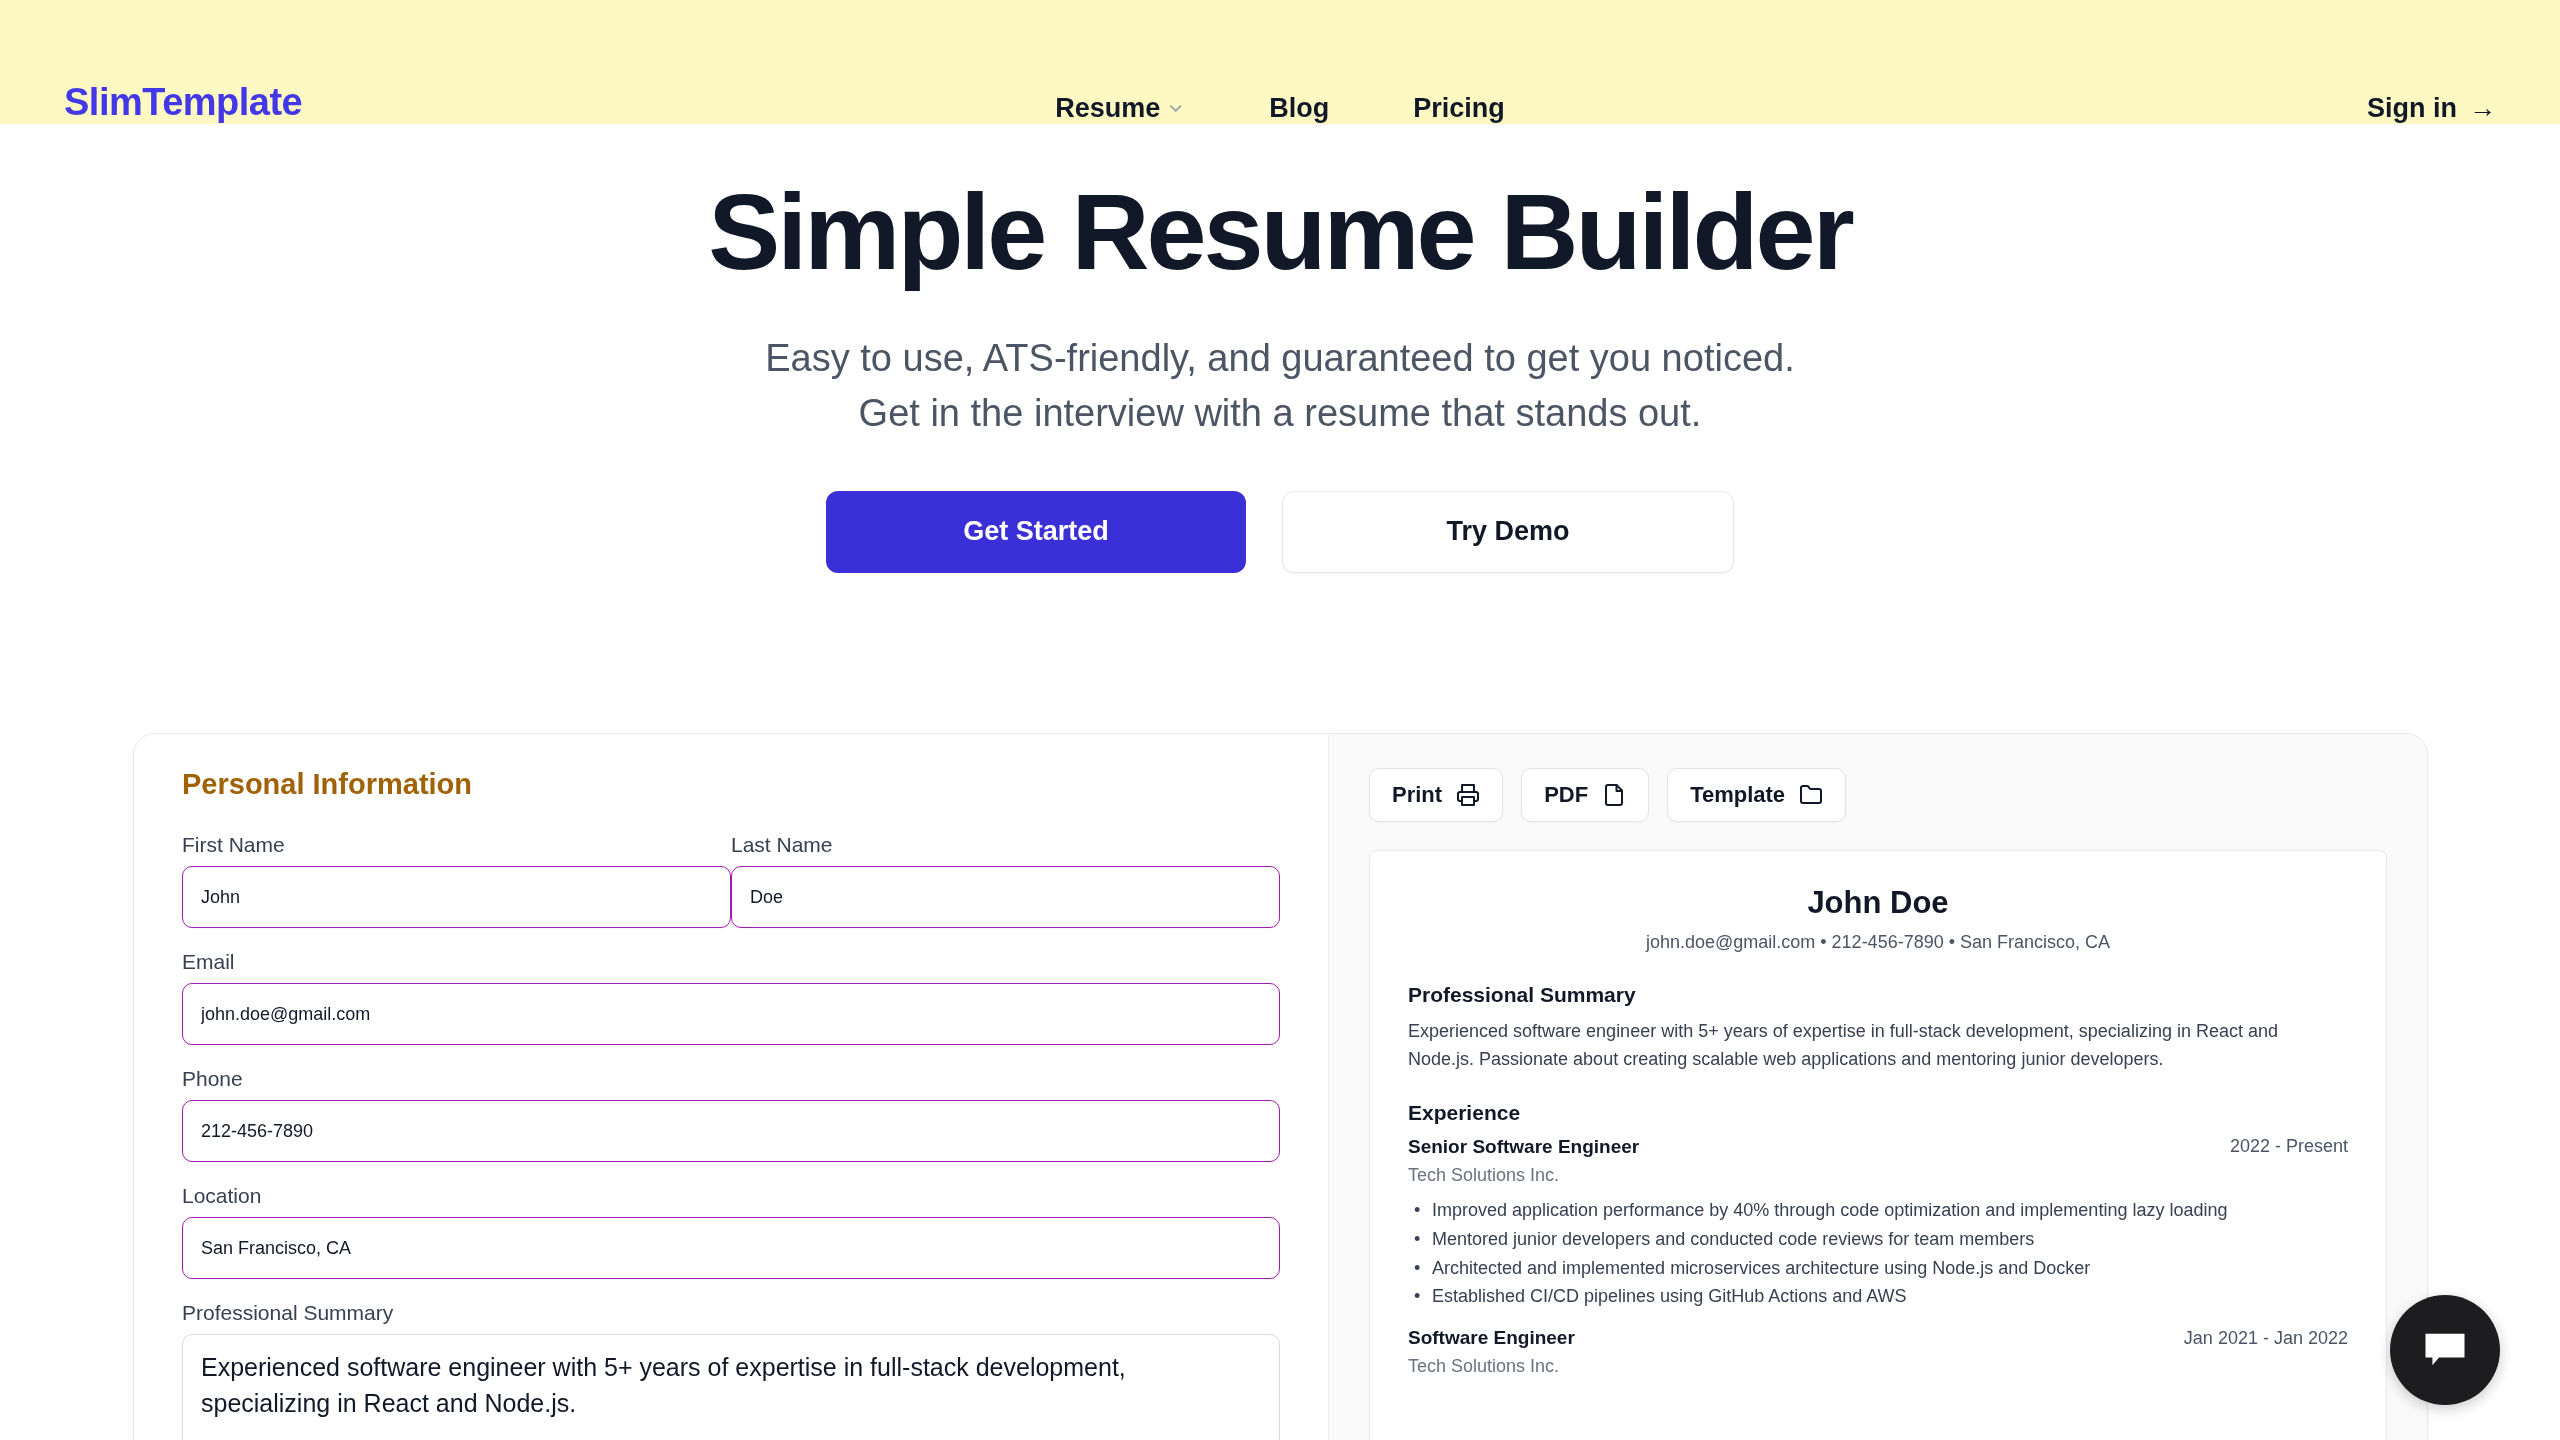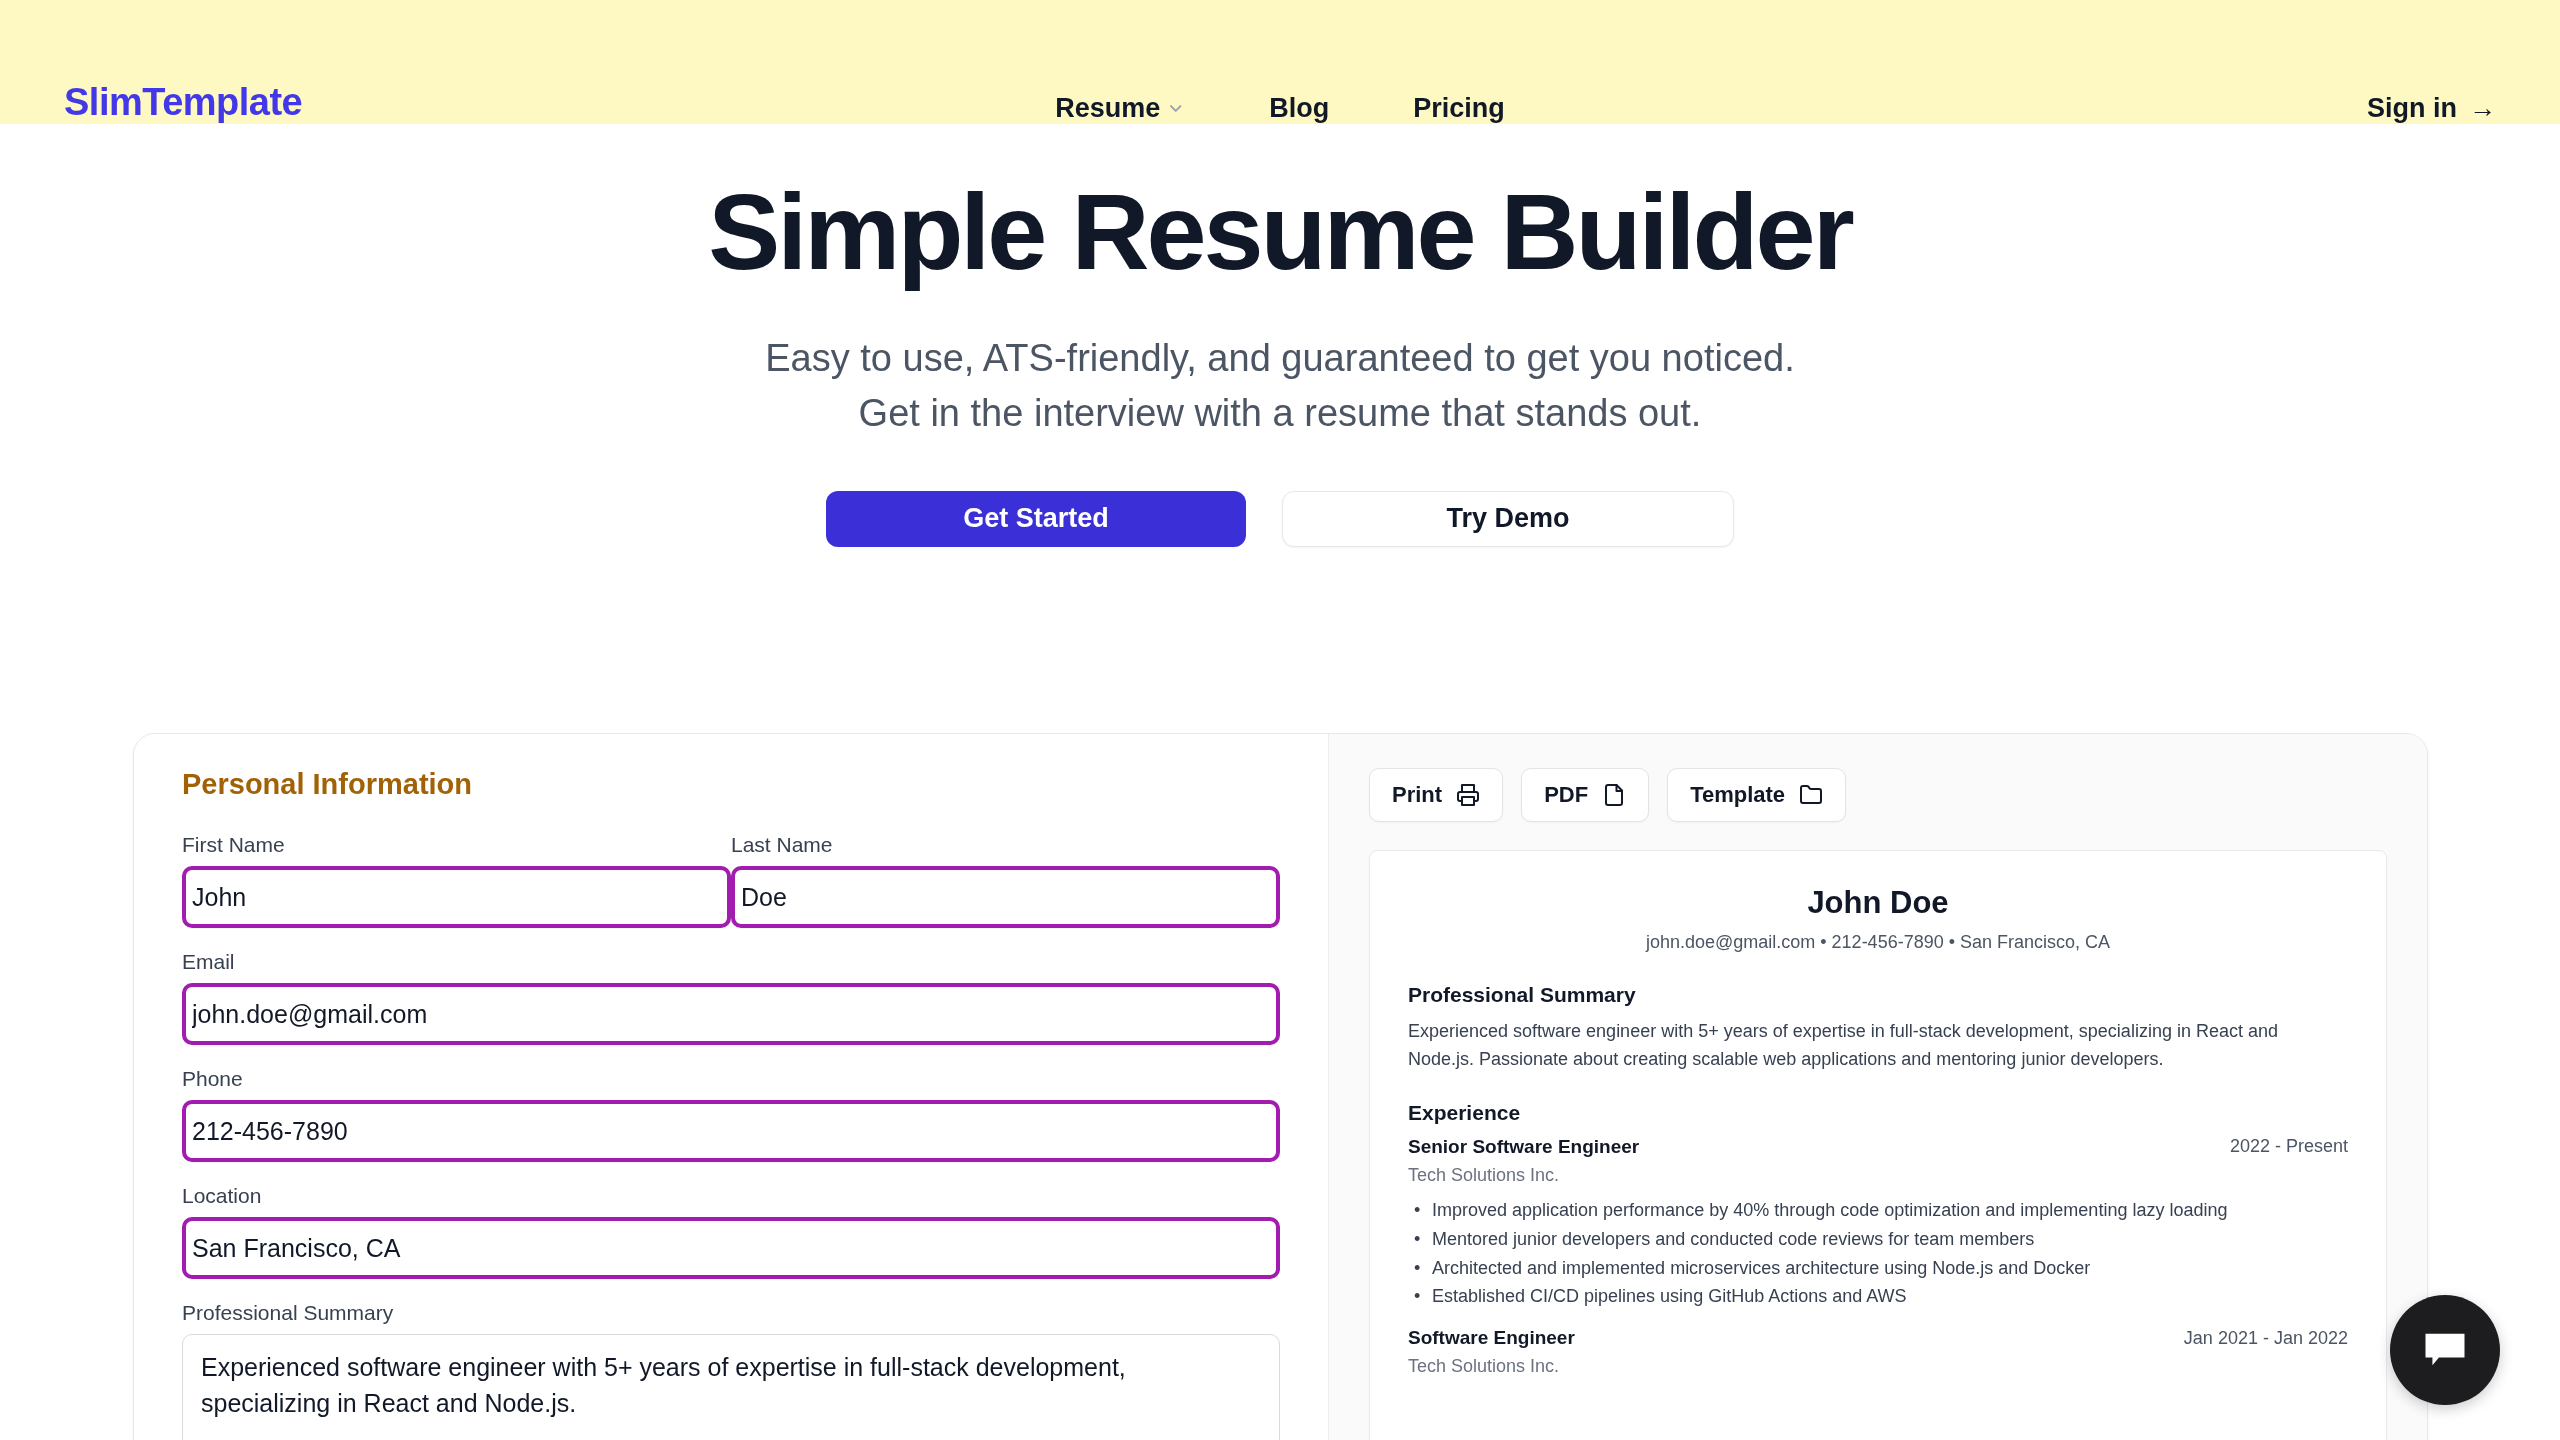--- a/index.html
+++ b/index.html
@@ -93,21 +93,21 @@
     gap: 36px;
   }
   .btn {
     font-size: 27px;
     font-weight: 700;
     border-radius: 12px;
     cursor: pointer;
     display: flex;
     align-items: center;
     justify-content: center;
-    height: 56px;
+    height: 82px;
   }
   .btn-primary {
     width: 420px;
     background: #3b2fd8;
     color: #ffffff;
     border: none;
   }
   .btn-secondary {
     width: 452px;
     background: #ffffff;
@@ -146,25 +146,25 @@
   }
   .field-label {
     font-size: 21px;
     color: #374151;
     margin-bottom: 9px;
     display: block;
   }
   .input {
     width: 100%;
     height: 62px;
-    border: 4px solid #a21caf;
+    border: 1px solid #a21caf;
     border-radius: 10px;
     background: #ffffff;
-    padding: 0 6px;
-    font-size: 25px;
+    padding: 0 18px;
+    font-size: 18px;
     color: #111827;
     font-family: "Liberation Sans", sans-serif;
     outline: none;
     box-shadow: 0 1px 1px rgba(0,0,0,0.03);
   }
   .row2 { display: flex; margin-bottom: 22px; }
   .row2 > div { flex: 1; }
   .field { margin-bottom: 22px; }
   .textarea {
     width: 100%;

